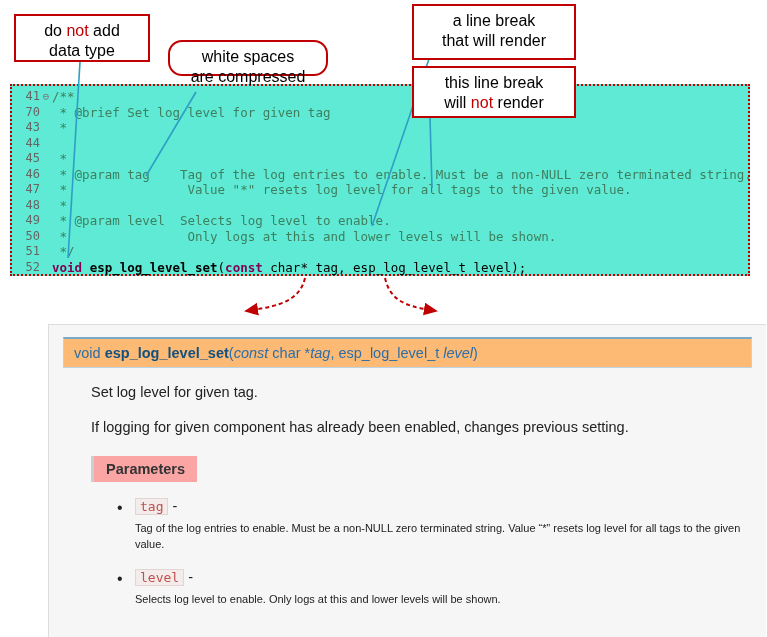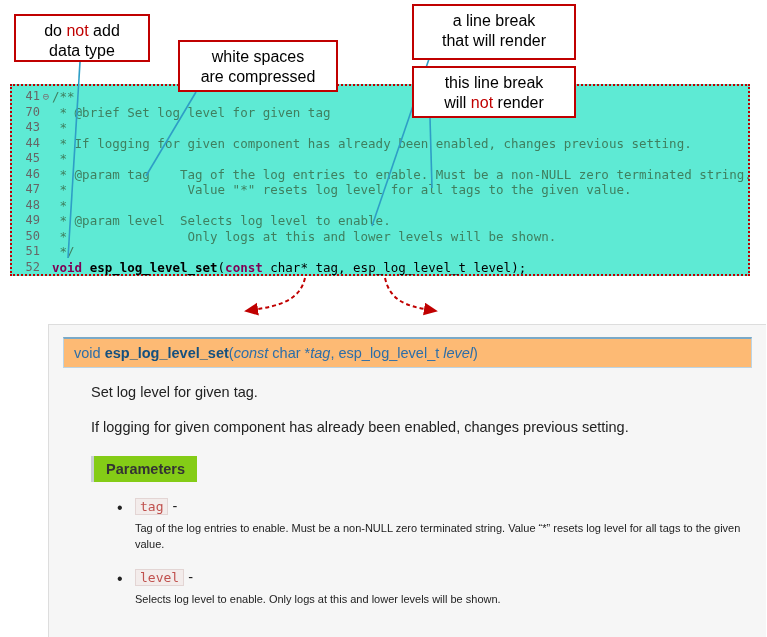--- a/index.html
+++ b/index.html
@@ -26,21 +26,21 @@
     text-align: center;
     padding: 5px 8px;
     box-sizing: border-box;
     z-index: 6;
   }
   .callout .hl {
     color: #c00000;
   }
 
   #callout-no-datatype { left: 14px;  top: 14px;  width: 136px; height: 48px; }
-  #callout-whitespace  { left: 178px; top: 40px;  width: 160px; height: 52px; }
+  #callout-whitespace  { left: 168px; top: 40px;  width: 160px; height: 36px; border-radius: 14px; }
   #callout-linebreak-render { left: 412px; top: 4px; width: 164px; height: 56px; }
   #callout-linebreak-norender { left: 412px; top: 66px; width: 164px; height: 52px; }
 
   
   .leader {
     position: absolute;
     z-index: 5;
     pointer-events: none;
   }
 
@@ -118,21 +118,21 @@
   #doc-signature .ital { font-style: italic; }
   .doc-para {
     margin: 14px 14px 0 42px;
     font-size: 14.5px;
     color: #222222;
     line-height: 1.45;
   }
   #params-header {
     margin: 18px 14px 0 42px;
     display: inline-block;
-    background: #84cc16;
+    background: #fca5a5;
     border-left: 3px solid #c9cfd3;
     padding: 5px 12px;
     font-size: 14.5px;
     font-weight: bold;
     color: #333333;
   }
   .param-item {
     margin: 14px 14px 0 86px;
     position: relative;
     font-size: 14.5px;
@@ -201,21 +201,21 @@
   <div class="code-line">
     <span class="gutter">41</span><span class="fold">⊖</span><span class="code-text">/**</span>
   </div>
   <div class="code-line">
     <span class="gutter">70</span><span class="fold"></span><span class="code-text"> * @brief Set log level for given tag</span>
   </div>
   <div class="code-line">
     <span class="gutter">43</span><span class="fold"></span><span class="code-text"> *</span>
   </div>
   <div class="code-line">
-    <span class="gutter">44</span><span class="fold"></span><span class="code-text"> * If logging for given component has already been enabled, changes previous setting.</span>
+    <span class="gutter">44</span><span class="fold"></span>
   </div>
   <div class="code-line">
     <span class="gutter">45</span><span class="fold"></span><span class="code-text"> *</span>
   </div>
   <div class="code-line">
     <span class="gutter">46</span><span class="fold"></span><span class="code-text"> * @param tag    Tag of the log entries to enable. Must be a non-NULL zero terminated string.</span>
   </div>
   <div class="code-line">
     <span class="gutter">47</span><span class="fold"></span><span class="code-text"> *                Value "*" resets log level for all tags to the given value.</span>
   </div>

